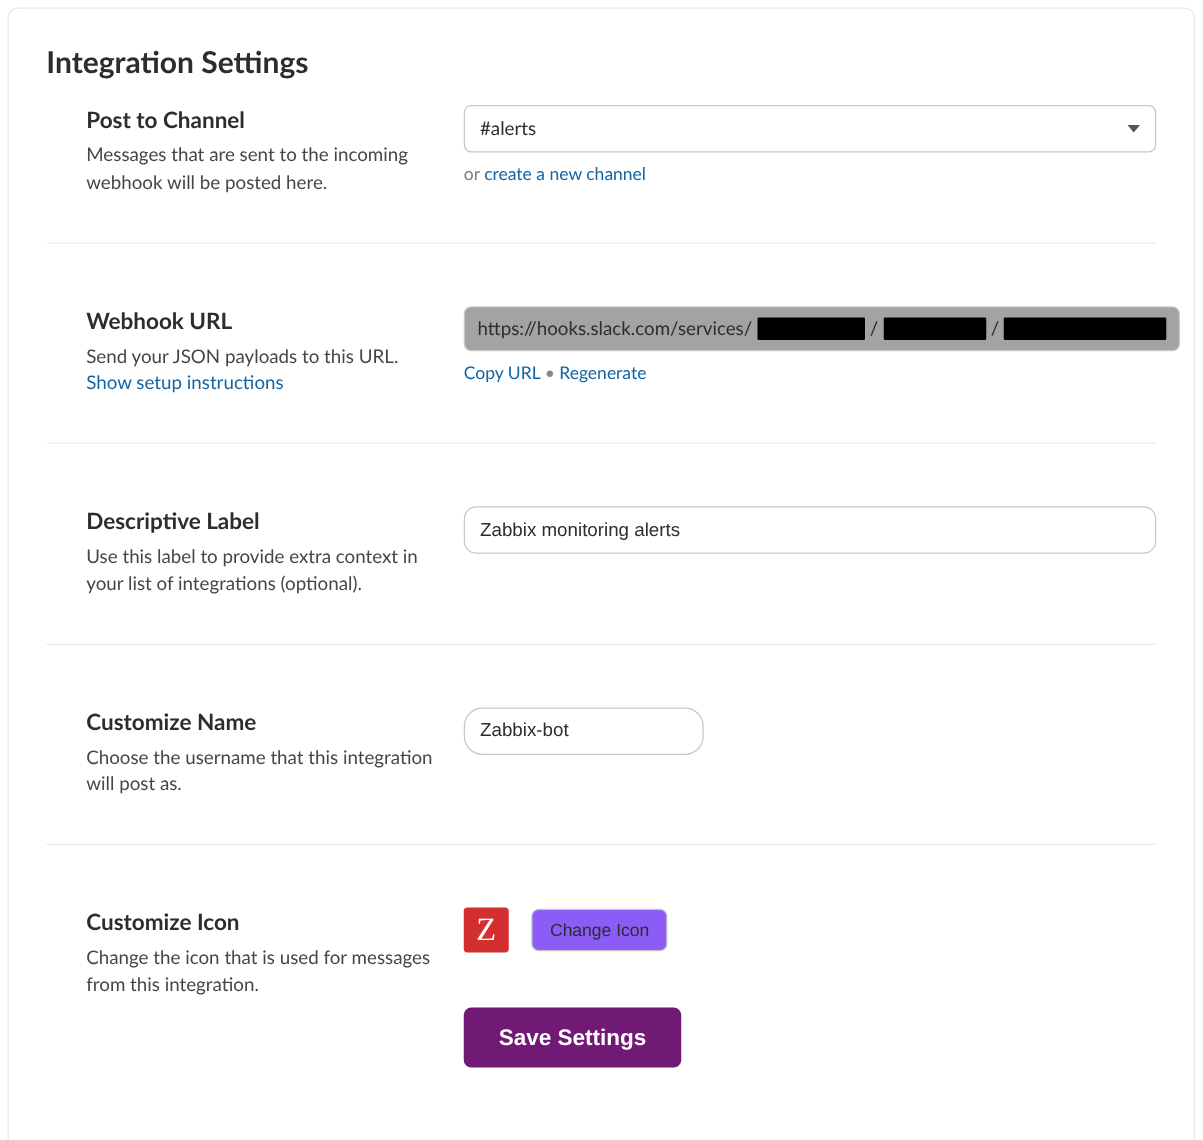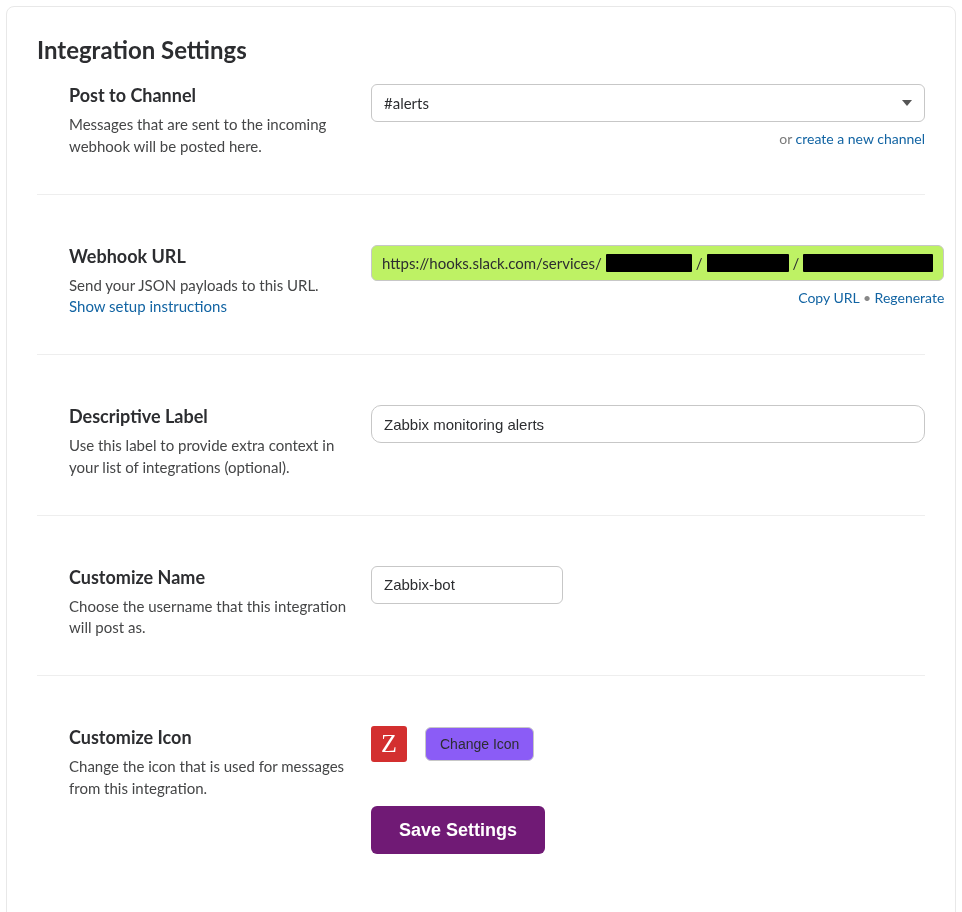--- a/index.html
+++ b/index.html
@@ -65,57 +65,56 @@
     display:flex;
     align-items:center;
     cursor:pointer;
     background:#fff;
   }
   .select .caret {
     position:absolute; right:12px; top:50%; transform:translateY(-50%);
     width:0;height:0;border-left:5px solid transparent;border-right:5px solid transparent;border-top:6px solid #555;
   }
   .sub-right {
-    text-align:right;
     font-size:14px;
     color:#7a7a7a;
     margin-top:8px;
   }
   .sub-right a { color:#1264a3; text-decoration:none; }
   .url-input {
     width:100%;
     border:1px solid #c7c7c7;
     border-radius:6px;
     height:36px;
     padding:0 10px;
     font-size:15px;
     display:flex;
     align-items:center;
     gap:4px;
-    background:#bef264;
+    background:#a3a3a3;
     white-space:nowrap;
     overflow:hidden;
   }
   .redact {
     display:inline-block;
     height:18px;
     background:#000;
     border-radius:1px;
   }
   .text-input {
     border:1px solid #c7c7c7;
     border-radius:6px;
     height:38px;
     padding:0 12px;
     font-size:15px;
     color:#2c2d30;
     background:#fff;
   }
   .text-input.full { width:100%;border-radius:10px; }
-  .text-input.small { width:192px; }
+  .text-input.small { width:192px;border-radius:15px; }
   .icon-row { display:flex; align-items:center; gap:18px; }
   .icon-preview {
     width:36px; height:36px; background:#d32f2f; border-radius:3px;
     color:#fff; font-family:Georgia,serif; font-size:26px; font-weight:400;
     display:flex; align-items:center; justify-content:center; line-height:1;
   }
   .btn-outline {
     border:1px solid #c7c7c7; border-radius:6px; background:#8b5cf6;
     height:34px; padding:0 14px; font-size:14px; color:#2c2d30; cursor:pointer;
   }

